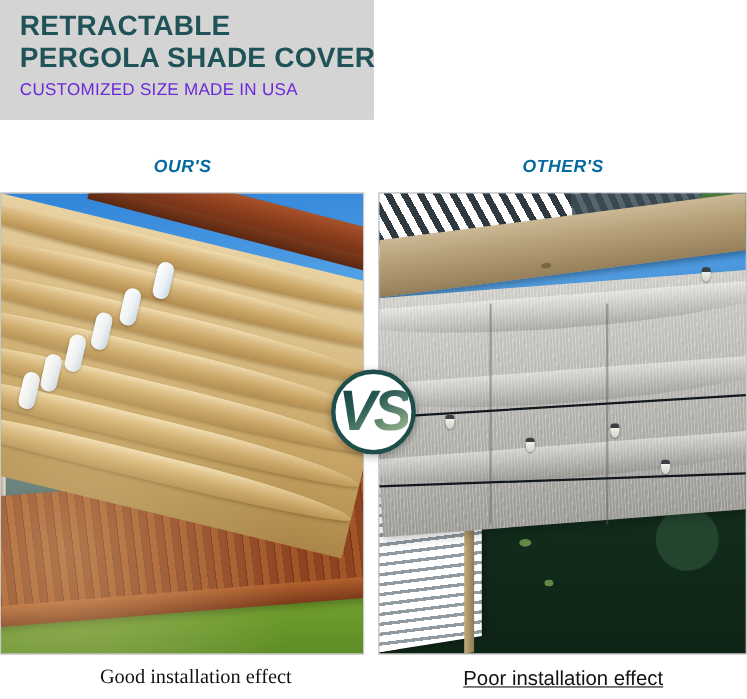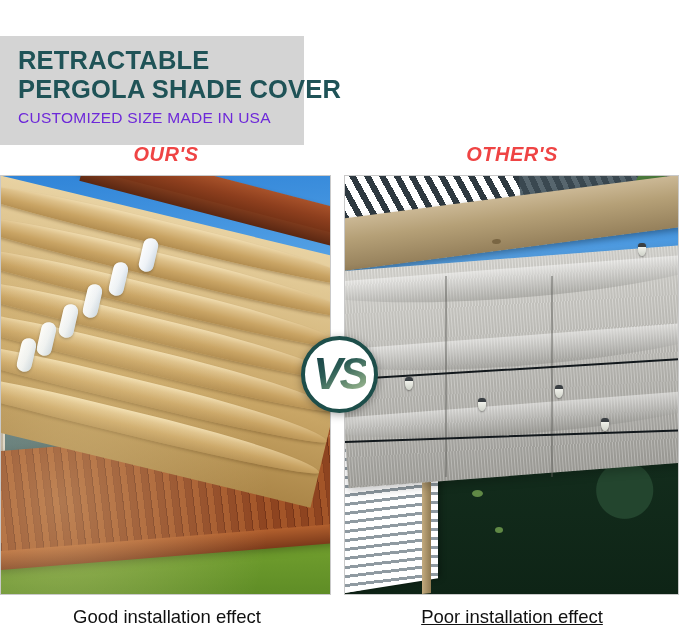--- a/index.html
+++ b/index.html
@@ -6,41 +6,40 @@
   html,body { width:679px; height:635px; }
   body {
     background:#ffffff;
     font-family:"Liberation Sans", sans-serif;
     position:relative;
     overflow:hidden;
   }
 
   
   .header-banner{
-    position:absolute; left:0; top:0; width:304px; height:109px;
+    position:absolute; left:0; top:0; width:340px; height:109px;
     background:#d4d4d4;
-    margin-top:36px;
   }
   .header-title{
     position:absolute; left:18px; top:10px; width:340px;
     font-size:25.5px; font-weight:bold; line-height:1.14;
     letter-spacing:.2px; color:#1f5357;
     white-space:pre-line;
   }
   .header-sub{
     position:absolute; left:18px; top:73px;
     font-size:15.5px; font-weight:normal; letter-spacing:.25px;
     color:#6d28d9;
   }
 
   
   .col-label{
     position:absolute; top:143px; height:26px;
-    font-size:20px; font-weight:bold; font-style:italic;
-    color:#ef4444; letter-spacing:.5px; text-align:center;
+    font-size:16px; font-weight:bold; font-style:italic;
+    color:#0369a1; letter-spacing:.5px; text-align:center;
   }
   .col-label.left { left:0; width:332px; }
   .col-label.right{ left:345px; width:334px; }
 
   
   .photo{
     position:absolute; top:175px; height:420px;
     overflow:hidden; background:#bdbdbd;
     border:1px solid #c9c9c9;
   }
@@ -276,34 +275,34 @@
   
   .vs-badge{
     position:absolute; left:301px; top:336px; width:77px; height:77px;
     border-radius:50%; background:#ffffff;
     border:4px solid #1d4e4a;
     display:flex; align-items:center; justify-content:center;
     box-shadow:0 2px 8px rgba(0,0,0,.35);
     z-index:20;
   }
   .vs-text{
-    font-size:44px; font-weight:bold; font-style:italic;
+    font-size:52px; font-weight:bold; font-style:italic;
     letter-spacing:-3px; line-height:1;
     background:linear-gradient(150deg,#143c43 0%,#2b5c55 40%,#7fa17f 78%,#b9cdb0 100%);
     -webkit-background-clip:text; background-clip:text;
     color:transparent; -webkit-text-fill-color:transparent;
     transform:translateY(-1px);
   }
 
   
   .caption{
     position:absolute; top:606px; height:26px;
     font-size:18.5px; color:#111111; text-align:center;
   }
-  .caption.left { left:1px;     width:332px; }
+  .caption.left { left:12px;     width:332px;font-family:Liberation Serif, serif; }
   .caption.right{ left:345px; width:334px;text-decoration:underline; }
 </style>
 </head>
 <body>
 
 <div class="header-banner">
   <div class="header-title">RETRACTABLE
 PERGOLA SHADE COVER</div>
   <div class="header-sub">CUSTOMIZED SIZE MADE IN USA</div>
 </div>

